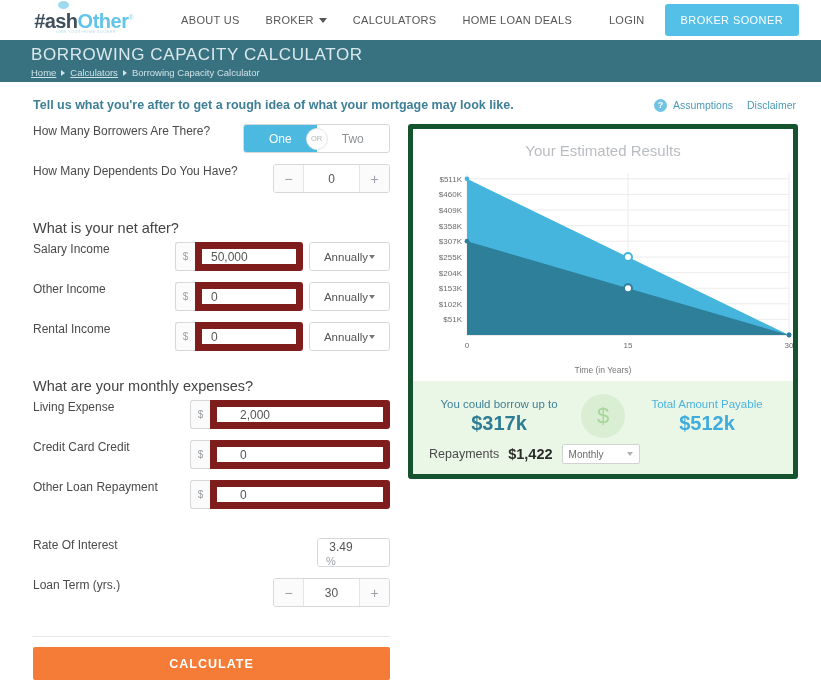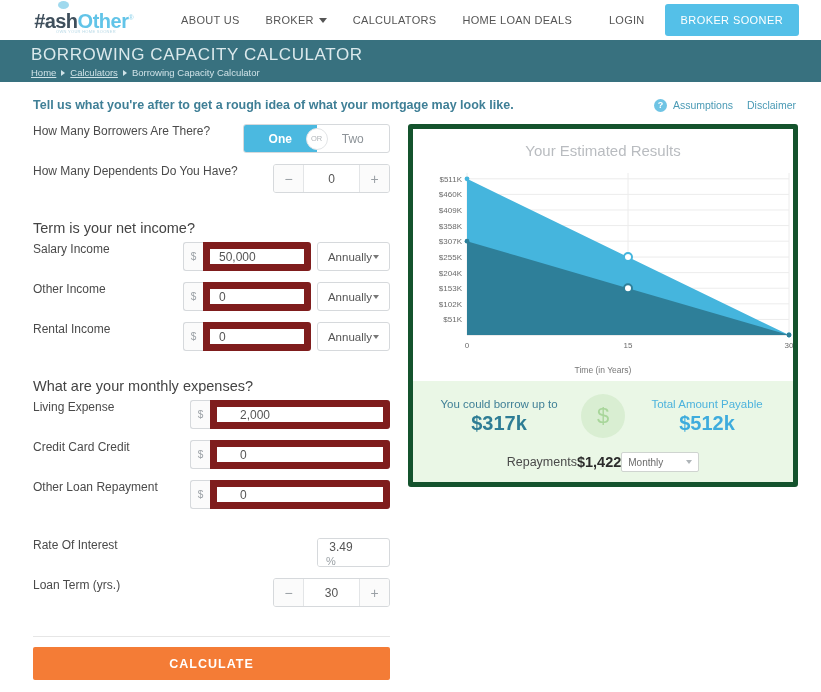--- a/index.html
+++ b/index.html
@@ -194,21 +194,21 @@
     cursor: pointer;
   }
   .toggle-opt {
     flex: 1;
     display: flex;
     align-items: center;
     justify-content: center;
     font-size: 12px;
     color: #8d9398;
   }
-  .toggle-opt.active { background: #4bb9e0; color: #fff; font-weight: bold; }
+  .toggle-opt.active { background: #4bb9e0; color: #fff; }
   .toggle-or {
     position: absolute;
     left: 50%; top: 50%;
     transform: translate(-50%, -50%);
     width: 22px; height: 22px;
     border-radius: 50%;
     background: #fff;
     border: 1px solid #e2e4e6;
     color: #b0b5b9;
     font-size: 7.5px;
@@ -265,21 +265,21 @@
     font-size: 12px;
     color: #555;
     padding: 0 9px;
     outline: none;
     font-family: "Liberation Sans", sans-serif;
     background: #fff;
   }
   .money-input.wide { width: 180px; padding-left: 23px; }
   .freq-select {
     margin-left: 6px;
-    width: 73px;
+    width: 81px;
     border: 1px solid #d6d9dc;
     border-radius: 3px;
     background: #fff;
     font-size: 11.5px;
     color: #555;
     display: flex;
     align-items: center;
     justify-content: center;
     gap: 1px;
     cursor: pointer;
@@ -370,22 +370,23 @@
     width: 44px; height: 44px;
     border-radius: 50%;
     background: #d9eed2;
     color: #a8d69a;
     font-size: 22px;
     display: flex; align-items: center; justify-content: center;
   }
   .summary-bottom {
     display: flex;
     align-items: center;
-    justify-content: center;
-    margin-top: 14px;
+    justify-content: flex-start;
+    gap: 9px;
+    margin-top: 6px;
   }
   .rep-label { font-size: 12.5px; color: #4a4a4a; }
   .rep-value { font-size: 14.5px; color: #2b2b2b; font-weight: bold; }
   .rep-select {
     width: 78px; height: 20px;
     border: 1px solid #cfd4d0;
     border-radius: 2px;
     background: #fff;
     font-size: 10px;
     color: #6b6b6b;
@@ -474,21 +475,21 @@
 
     <div class="form-row">
       <span class="form-label">How Many Dependents Do You Have?</span>
       <div class="stepper">
         <button class="step-btn minus">−</button>
         <div class="step-val">0</div>
         <button class="step-btn plus">+</button>
       </div>
     </div>
 
-    <div class="section-head">Term is your net income?</div>
+    <div class="section-head">What is your net after?</div>
 
     <div class="form-row">
       <span class="form-label">Salary Income</span>
       <div class="money-group">
         <div class="money-sign">$</div>
         <input class="money-input" value="50,000" style="">
         <div class="freq-select">
           <span>Annually</span>
           <i class="caret-sm"></i>
         </div>

